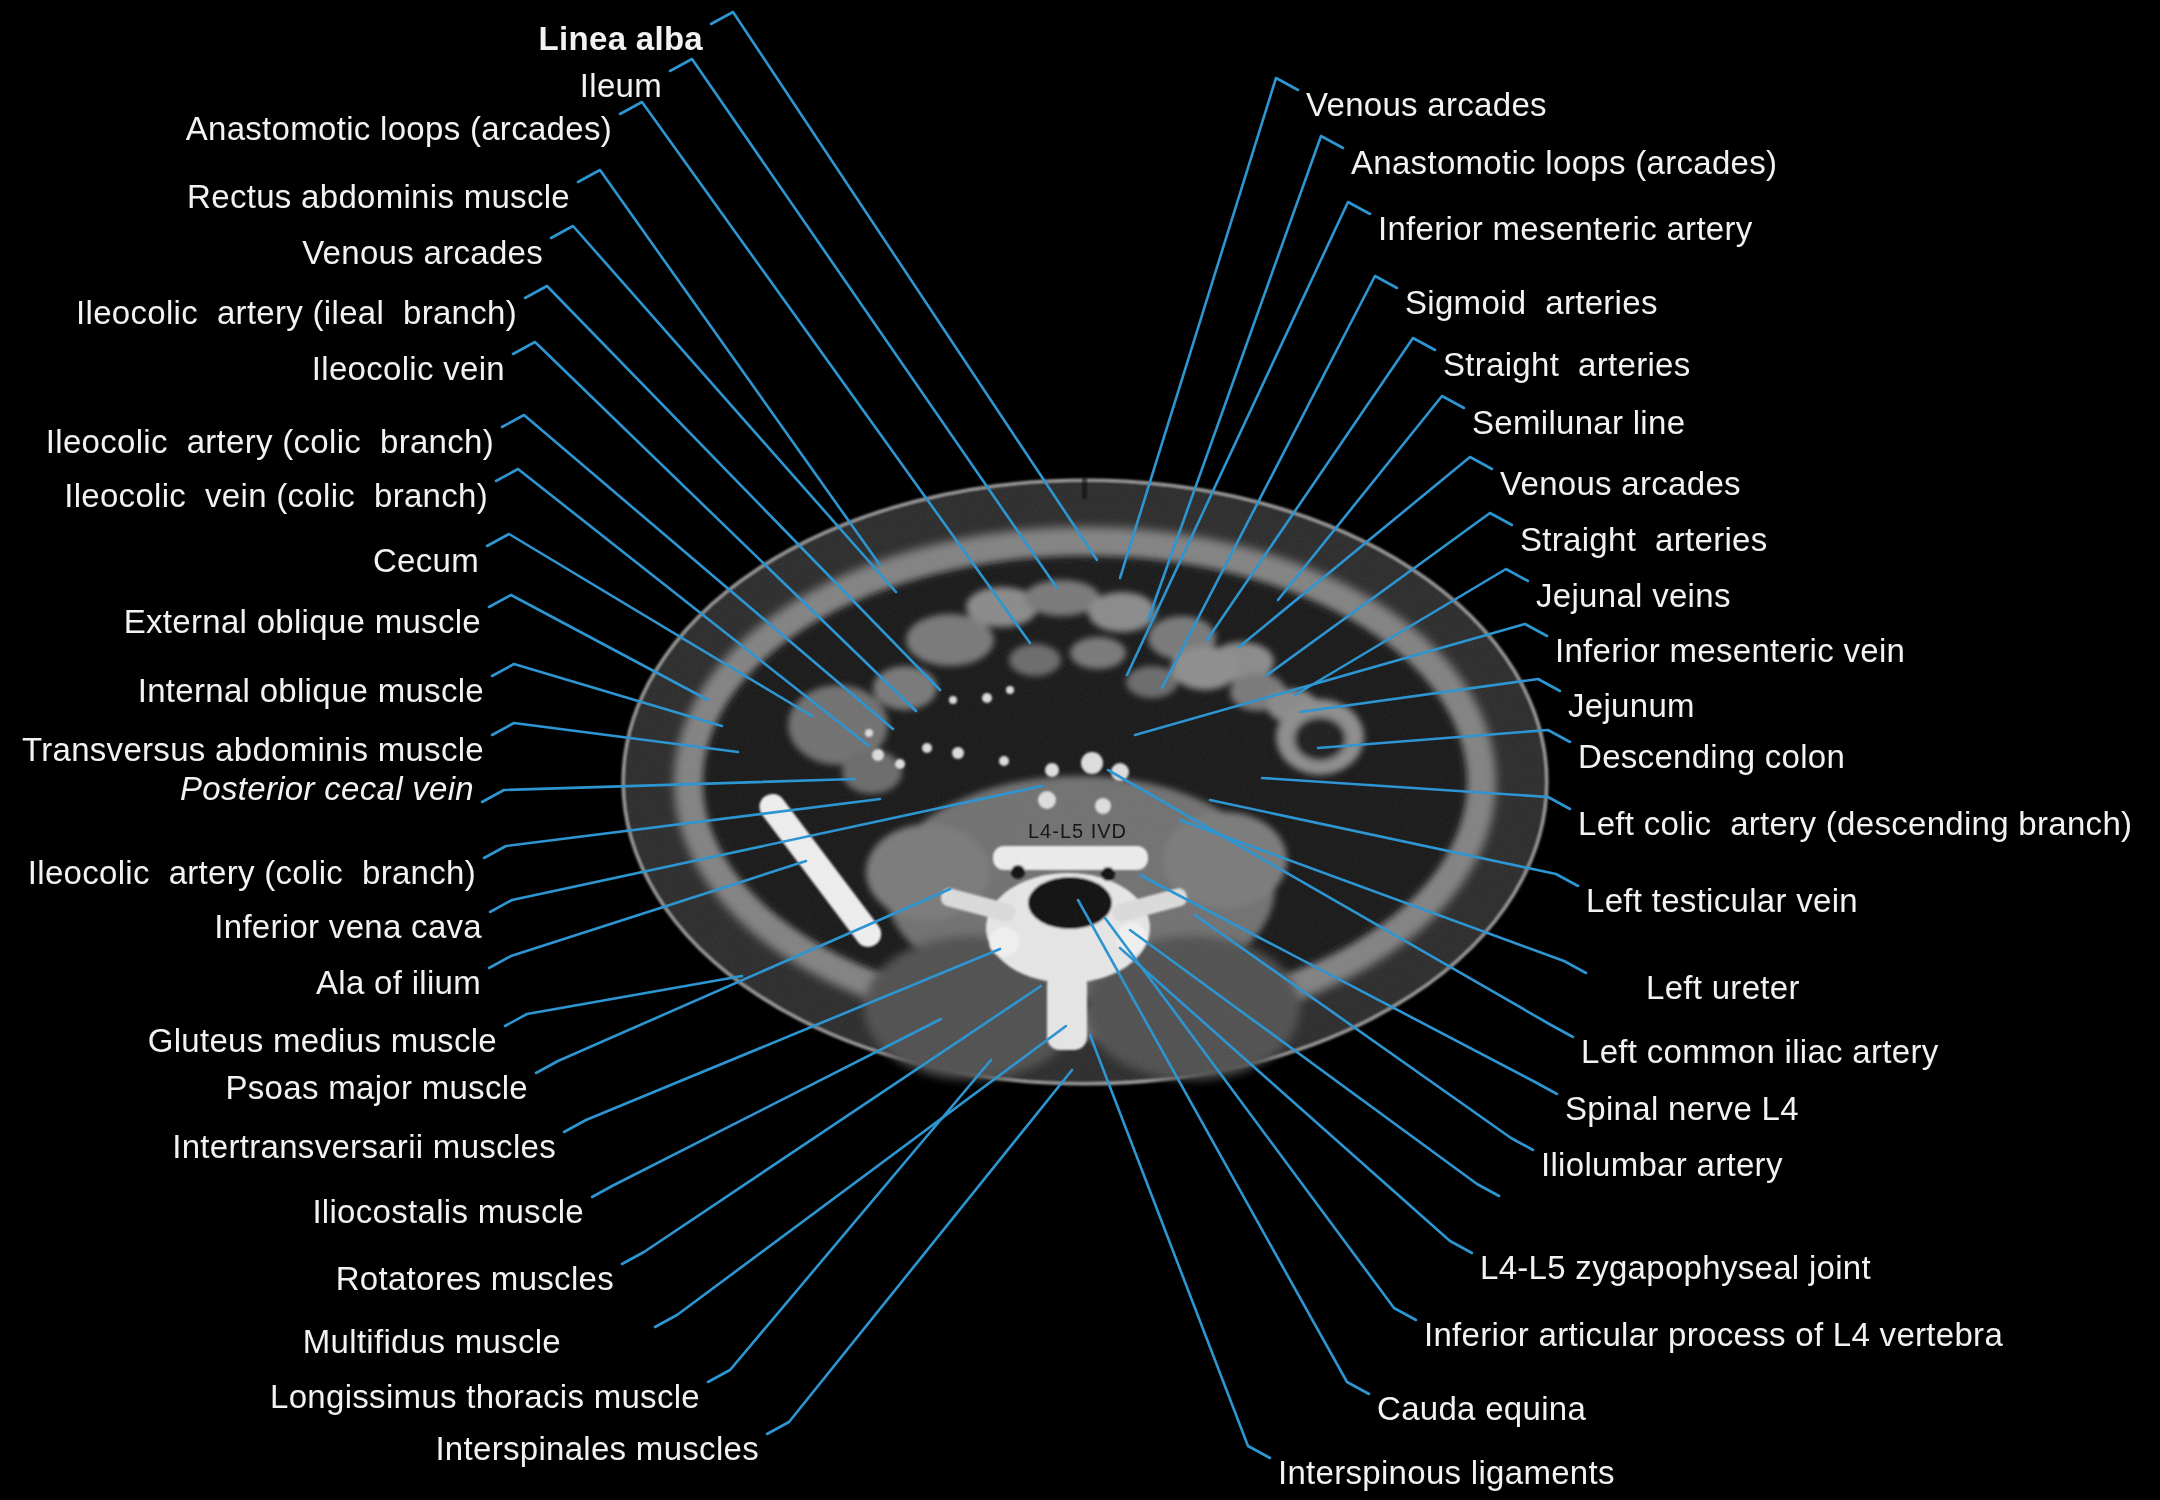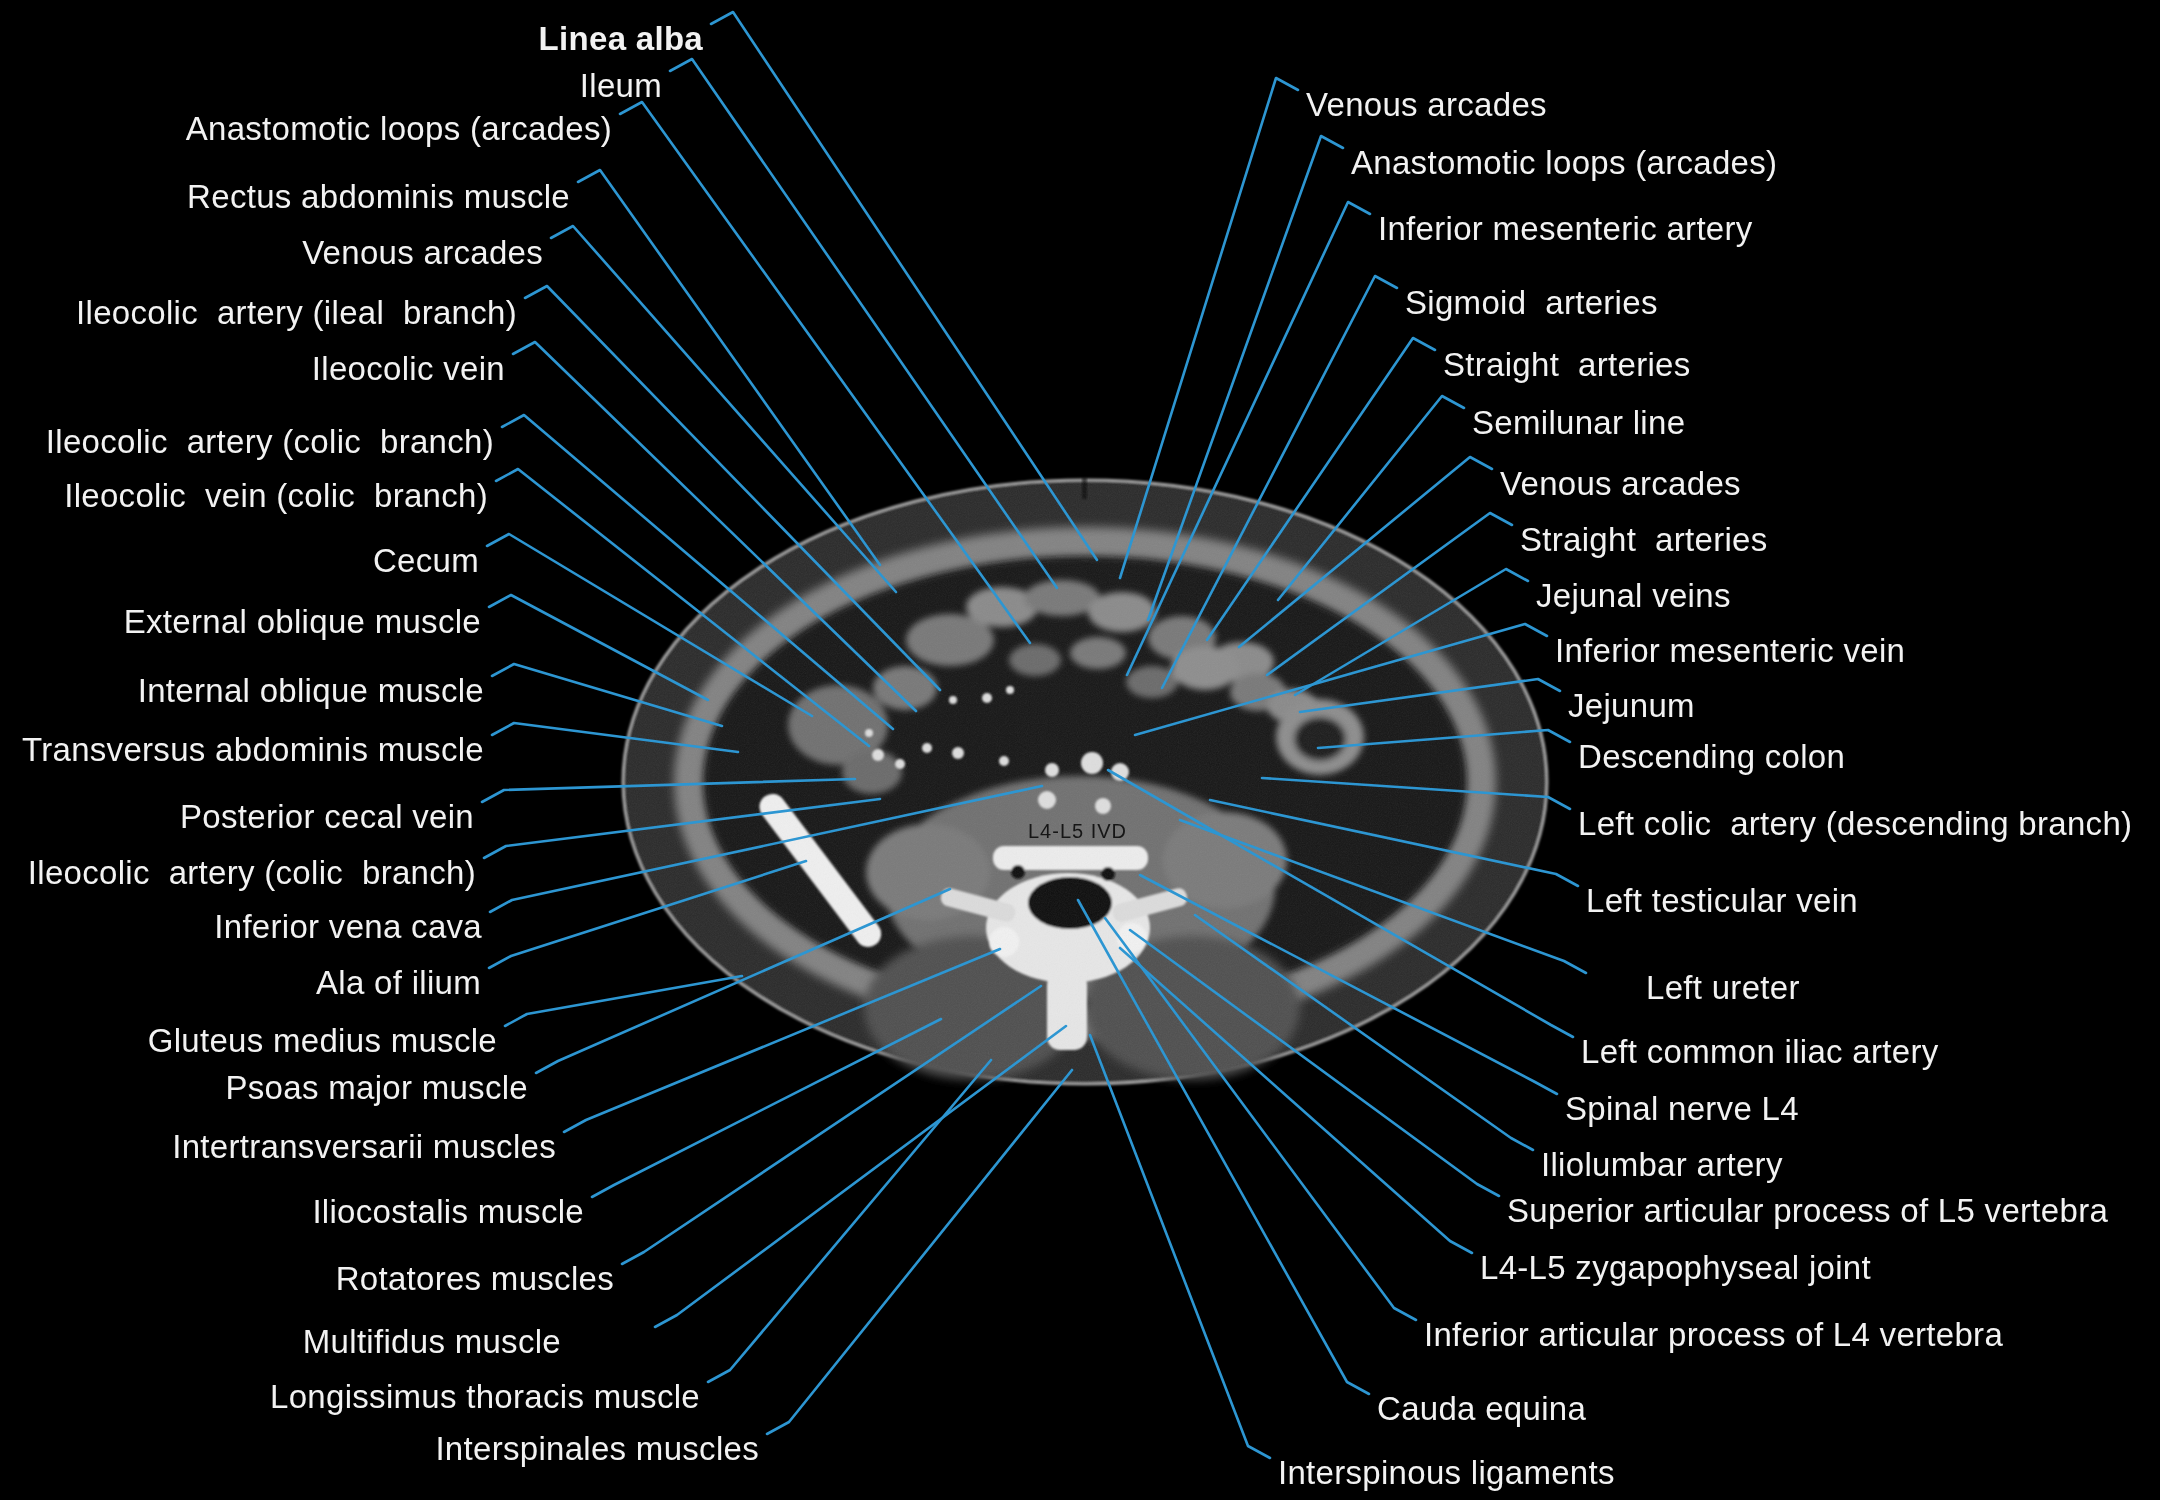--- a/index.html
+++ b/index.html
@@ -182,21 +182,21 @@
       <div class="label left" style="top: 196px; right: 1590px;">Rectus abdominis muscle</div>
       <div class="label left" style="top: 252px; right: 1617px;">Venous arcades</div>
       <div class="label left" style="top: 312px; right: 1643px;">Ileocolic  artery (ileal  branch)</div>
       <div class="label left" style="top: 368px; right: 1655px;">Ileocolic vein</div>
       <div class="label left" style="top: 441px; right: 1666px;">Ileocolic  artery (colic  branch)</div>
       <div class="label left" style="top: 495px; right: 1672px;">Ileocolic  vein (colic  branch)</div>
       <div class="label left" style="top: 560px; right: 1681px;">Cecum</div>
       <div class="label left" style="top: 621px; right: 1679px;">External oblique muscle</div>
       <div class="label left" style="top: 690px; right: 1676px;">Internal oblique muscle</div>
       <div class="label left" style="top: 749px; right: 1676px;">Transversus abdominis muscle</div>
-      <div class="label left" style="top: 816px; right: 1686px;">Posterior cecal vein</div>
+      <div class="label left" style="top: 788px; right: 1686px; font-style: italic;">Posterior cecal vein</div>
       <div class="label left" style="top: 872px; right: 1684px;">Ileocolic  artery (colic  branch)</div>
       <div class="label left" style="top: 926px; right: 1678px;">Inferior vena cava</div>
       <div class="label left" style="top: 982px; right: 1679px;">Ala of ilium</div>
       <div class="label left" style="top: 1040px; right: 1663px;">Gluteus medius muscle</div>
       <div class="label left" style="top: 1087px; right: 1632px;">Psoas major muscle</div>
       <div class="label left" style="top: 1146px; right: 1604px;">Intertransversarii muscles</div>
       <div class="label left" style="top: 1211px; right: 1576px;">Iliocostalis muscle</div>
       <div class="label left" style="top: 1278px; right: 1546px;">Rotatores muscles</div>
       <div class="label left" style="top: 1341px; right: 1599px;">Multifidus muscle</div>
       <div class="label left" style="top: 1396px; right: 1460px;">Longissimus thoracis muscle</div>
@@ -212,19 +212,18 @@
       <div class="label right" style="top: 595px; left: 1536px;">Jejunal veins</div>
       <div class="label right" style="top: 650px; left: 1555px;">Inferior mesenteric vein</div>
       <div class="label right" style="top: 705px; left: 1568px;">Jejunum</div>
       <div class="label right" style="top: 756px; left: 1578px;">Descending colon</div>
       <div class="label right" style="top: 823px; left: 1578px;">Left colic  artery (descending branch)</div>
       <div class="label right" style="top: 900px; left: 1586px;">Left testicular vein</div>
       <div class="label right" style="top: 987px; left: 1646px;">Left ureter</div>
       <div class="label right" style="top: 1051px; left: 1581px;">Left common iliac artery</div>
       <div class="label right" style="top: 1108px; left: 1565px;">Spinal nerve L4</div>
       <div class="label right" style="top: 1164px; left: 1541px;">Iliolumbar artery</div>
-      <div class="label right" style="top: 1210px; left: 1507px;">Superior articular process of L5 vertebra</div>
       <div class="label right" style="top: 1267px; left: 1480px; text-align: center;">L4-L5 zygapophyseal joint</div>
       <div class="label right" style="top: 1334px; left: 1424px;">Inferior articular process of L4 vertebra</div>
       <div class="label right" style="top: 1408px; left: 1377px;">Cauda equina</div>
       <div class="label right" style="top: 1472px; left: 1278px;">Interspinous ligaments</div>
     </div>
 </div>
 
 </body></html>

